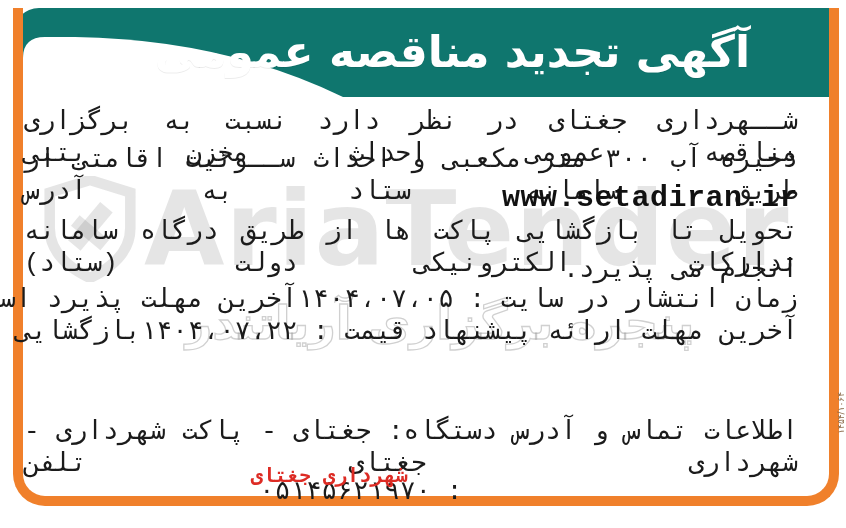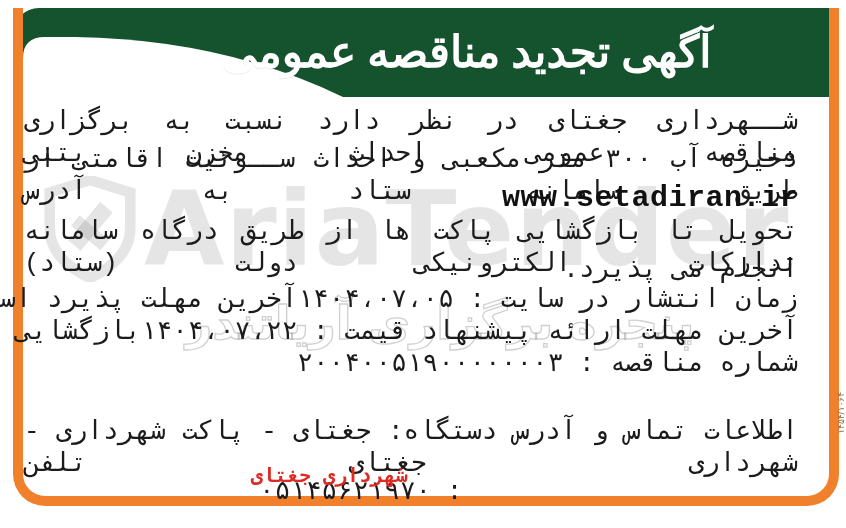--- a/index.html
+++ b/index.html
@@ -10,23 +10,22 @@
   }
   
   .frame{
     position:absolute;left:13px;right:7px;top:8px;bottom:22px;
     border:10px solid #F0802B;border-top:none;
     border-radius:0 0 32px 32px;
     z-index:1;pointer-events:none;
   }
   .band{
     position:absolute;left:13px;right:16px;top:8px;height:89px;
-    background:#14532d;border-top-left-radius:26px;
+    background:#0f766e;border-top-left-radius:26px;
     z-index:1;
-    font-family:Liberation Serif, serif;
   }
   .band-swoosh{position:absolute;left:10px;bottom:0;display:block;}
   .band-title{
     position:absolute;left:170px;right:80px;top:18px;
     text-align:center;direction:rtl;
     color:#ffffff;font-size:44px;font-weight:bold;
     text-shadow:0 1px 0 rgba(0,0,0,.08);
     white-space:nowrap;
   }
   
@@ -122,24 +121,20 @@
     <span>
       <span>آخرین مهلت ارائه پیشنهاد قیمت :</span>
       <span class="num">۱۴۰۴،۰۷،۲۲</span>
     </span>
     <span>
       <span>بازگشایی پاکات :</span>
       <span class="num">۱۴۰۴،۰۷،۲۳</span>
     </span>
   </div>
 
-  <div class="row right" style="top:244px">
-    <span>شماره مناقصه :</span>
-    <span class="num">۲۰۰۴۰۰۵۱۹۰۰۰۰۰۰۰۳</span>
-  </div>
 
   <div class="row justify" style="top:312px">اطلاعات تماس و آدرس دستگاه: جغتای - پاکت شهرداری - شهرداری جغتای  تلفن</div>
 
   <div class="phone-row" style="top:344px">
     <span>: ۰۵۱۴۵۶۲۱۹۷۰</span>
   </div>
 
   <div class="signature" style="top:360px;left:95px">شهرداری جغتای</div>
 </div>
 

